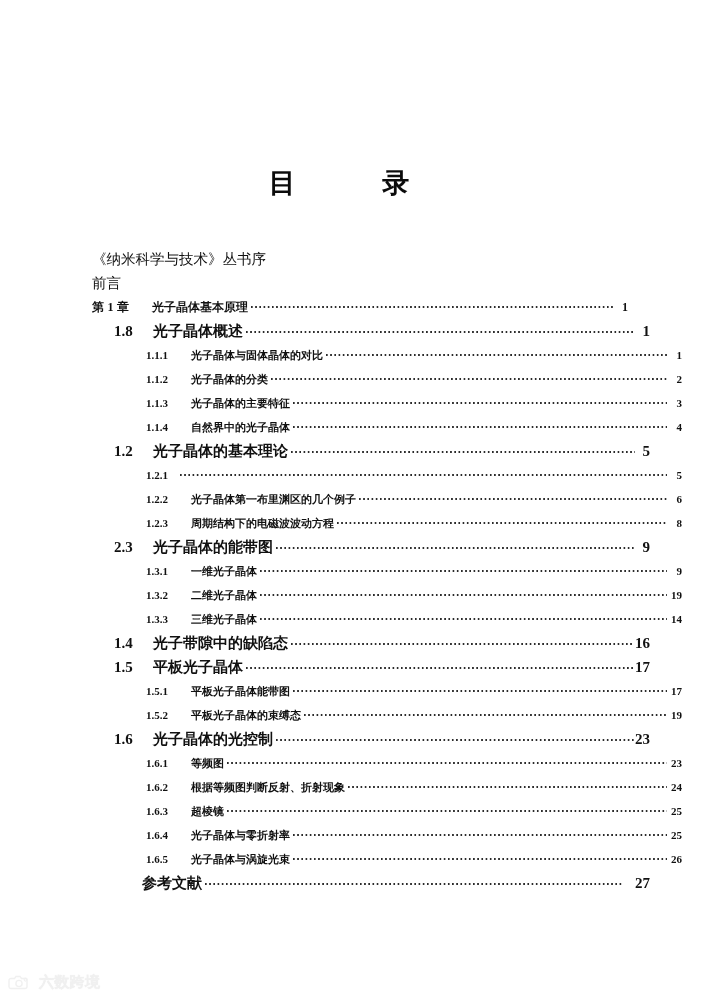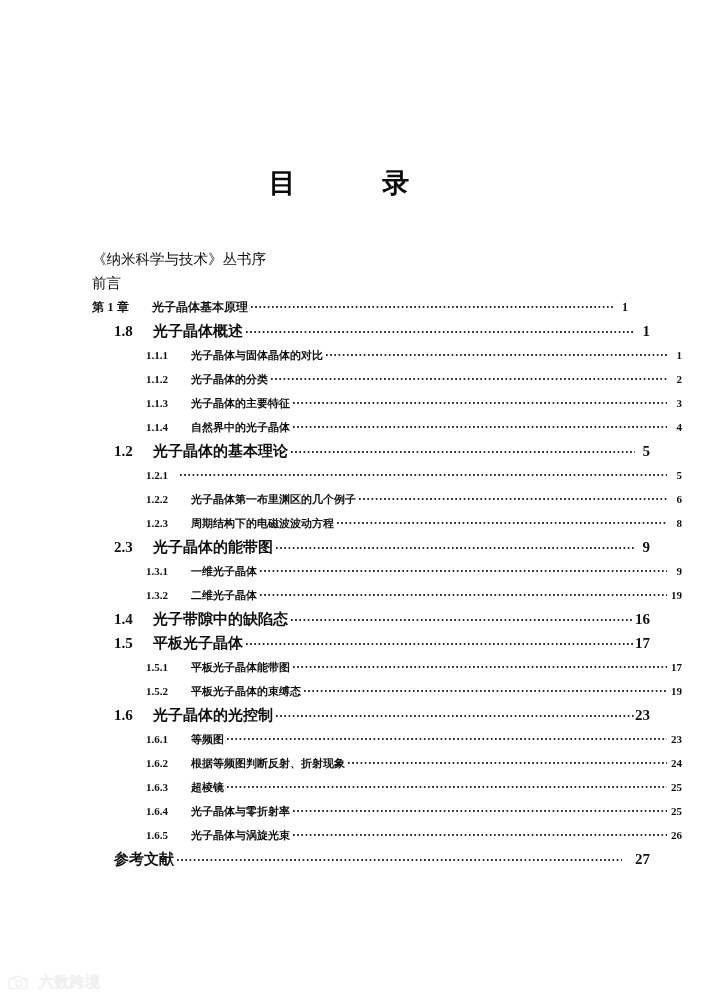--- a/index.html
+++ b/index.html
@@ -115,21 +115,21 @@
   .toc-row.lvl2 .num { width: 26px; text-align: left; }
   .toc-row.lvl2 .txt { padding-left: 13px; padding-right: 3px; }
   .toc-row.lvl2 .pg { font-weight: 700; }
 
   
   .toc-row.lvl2plain {
     font-weight: 700;
     font-size: 15px;
     padding-left: 22px;
   }
-  .toc-row.lvl2plain .txt { padding-right: 3px; }
+  .toc-row.lvl2plain .txt { padding-right: 3px; margin-left: 28px; }
   .toc-row.lvl2plain .pg { font-weight: 700; margin-left: 12px; }
 
   
   .toc-row.lvl3 {
     font-weight: 700;
     font-size: 11px;
     padding-left: 54px;
   }
   .toc-row.lvl3 .num { width: 34px; text-align: left; }
   .toc-row.lvl3 .txt { padding-left: 11px; padding-right: 3px; }
@@ -247,20 +247,26 @@
         <span class="num">1.3.1</span>
         <span class="txt">一维光子晶体</span>
         <span class="leader"></span>
         <span class="pg">9</span>
       </div>
       <div class="toc-row lvl3">
         <span class="num">1.3.2</span>
         <span class="txt">二维光子晶体</span>
         <span class="leader"></span>
         <span class="pg">19</span>
+      </div>
+      <div class="toc-row lvl3">
+        <span class="num">1.3.3</span>
+        <span class="txt">三维光子晶体</span>
+        <span class="leader"></span>
+        <span class="pg">14</span>
       </div>
       <div class="toc-row lvl2">
         <span class="num">1.4</span>
         <span class="txt">光子带隙中的缺陷态</span>
         <span class="leader"></span>
         <span class="pg">16</span>
       </div>
       <div class="toc-row lvl2">
         <span class="num">1.5</span>
         <span class="txt">平板光子晶体</span>

